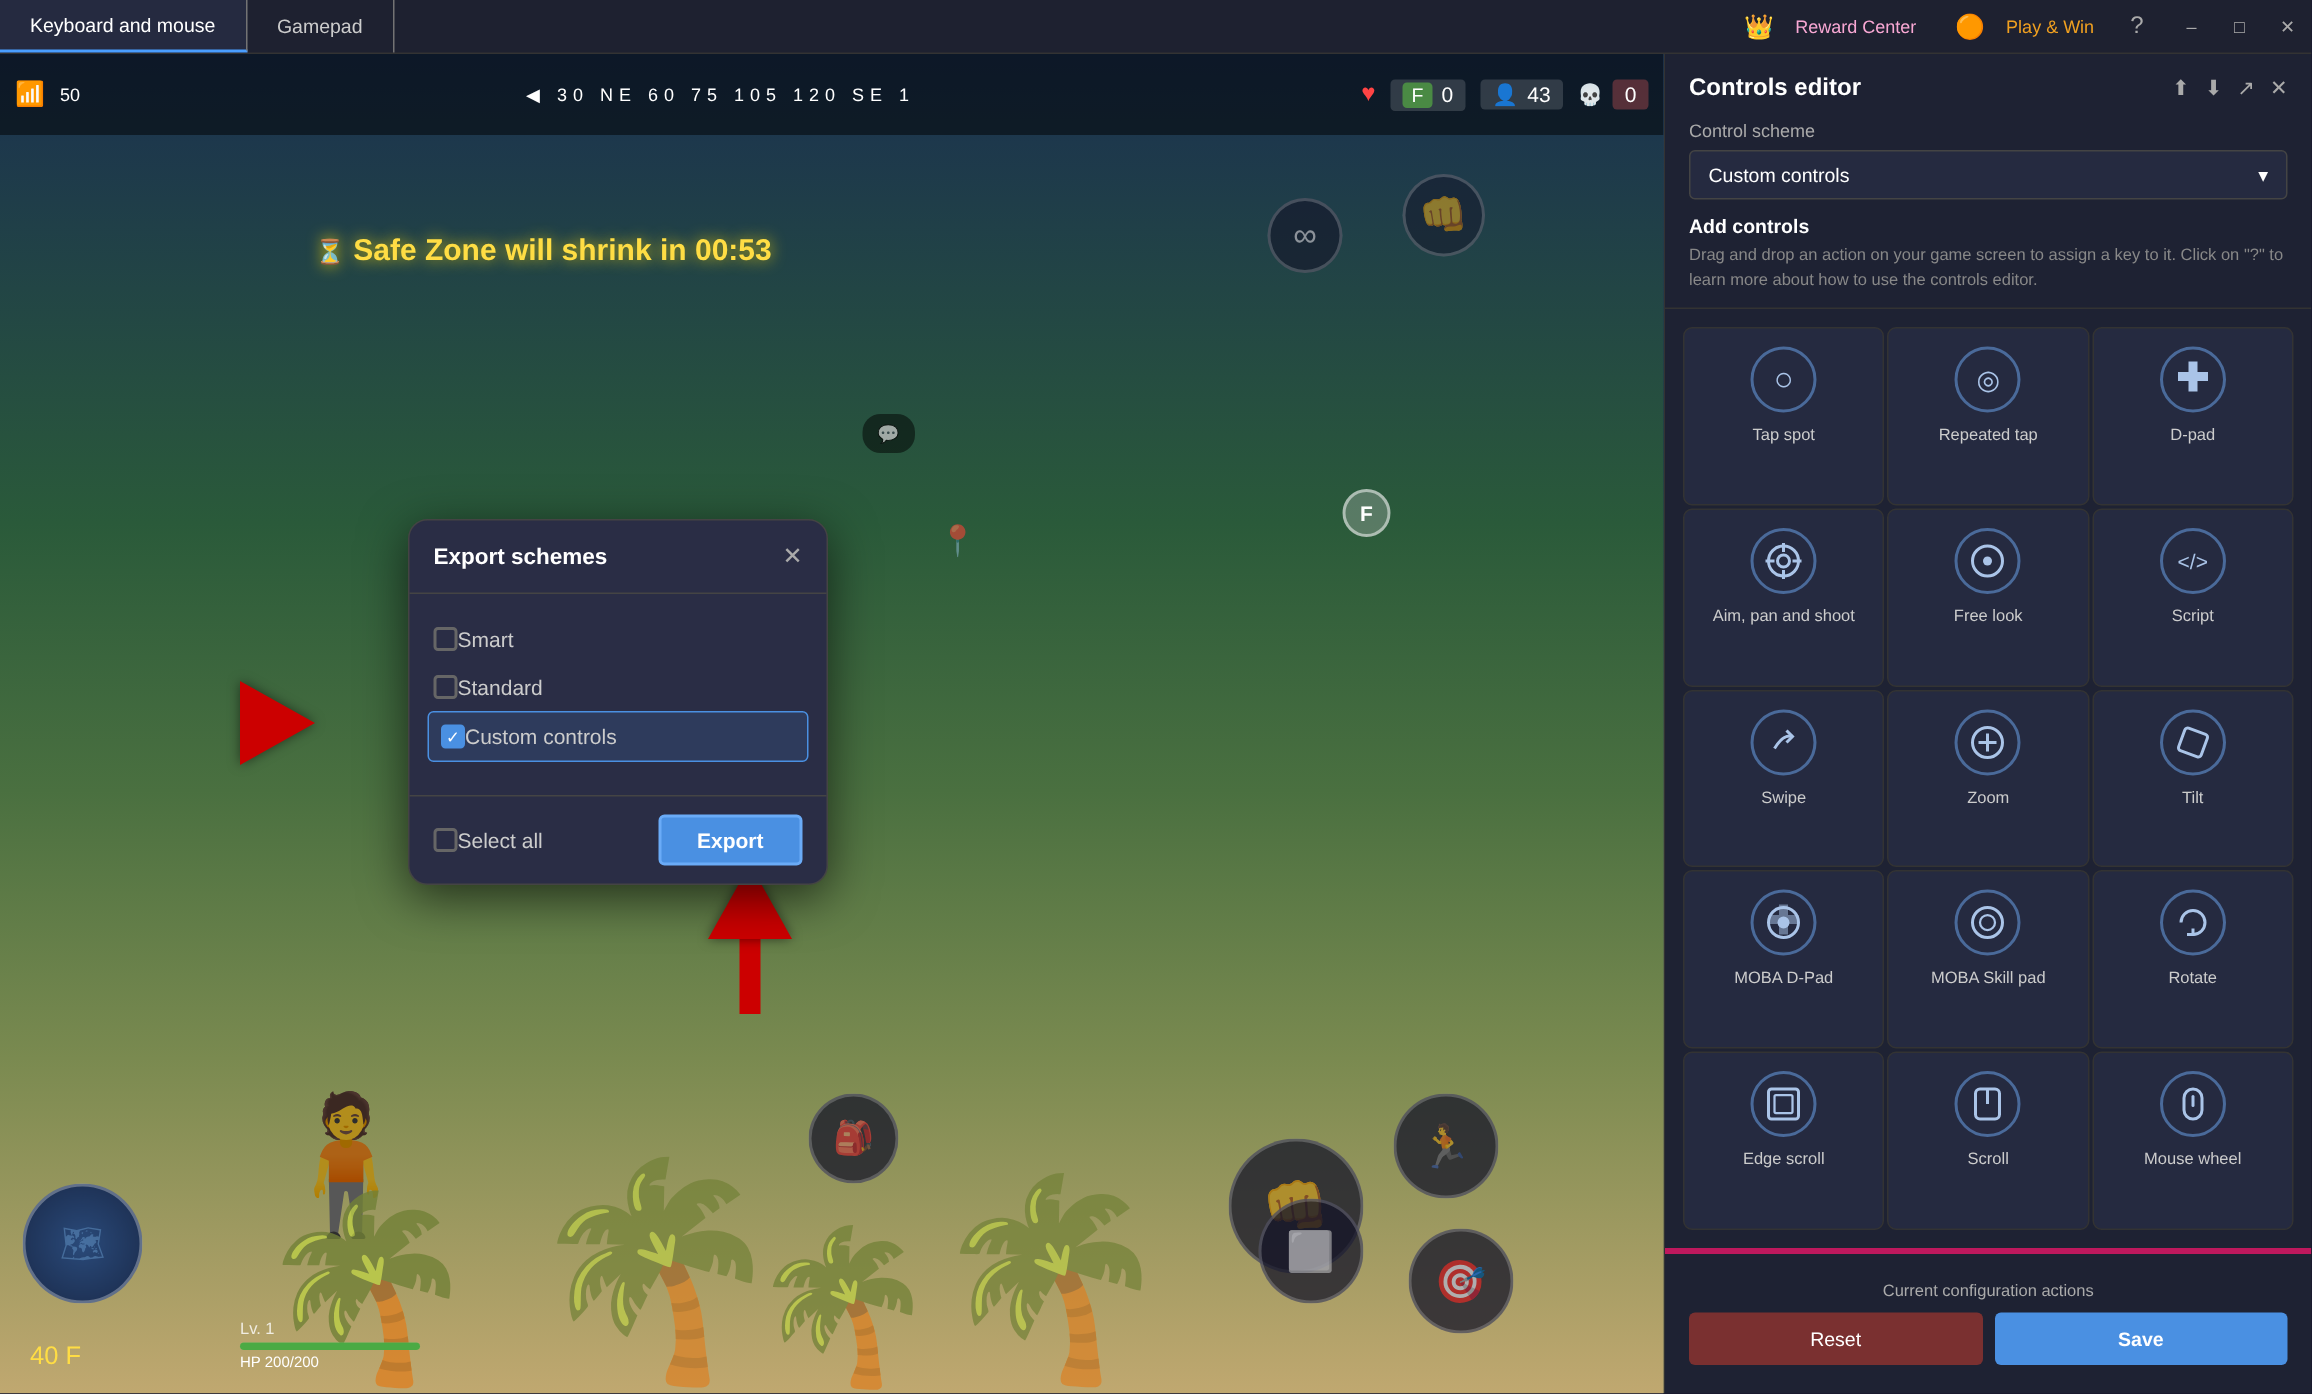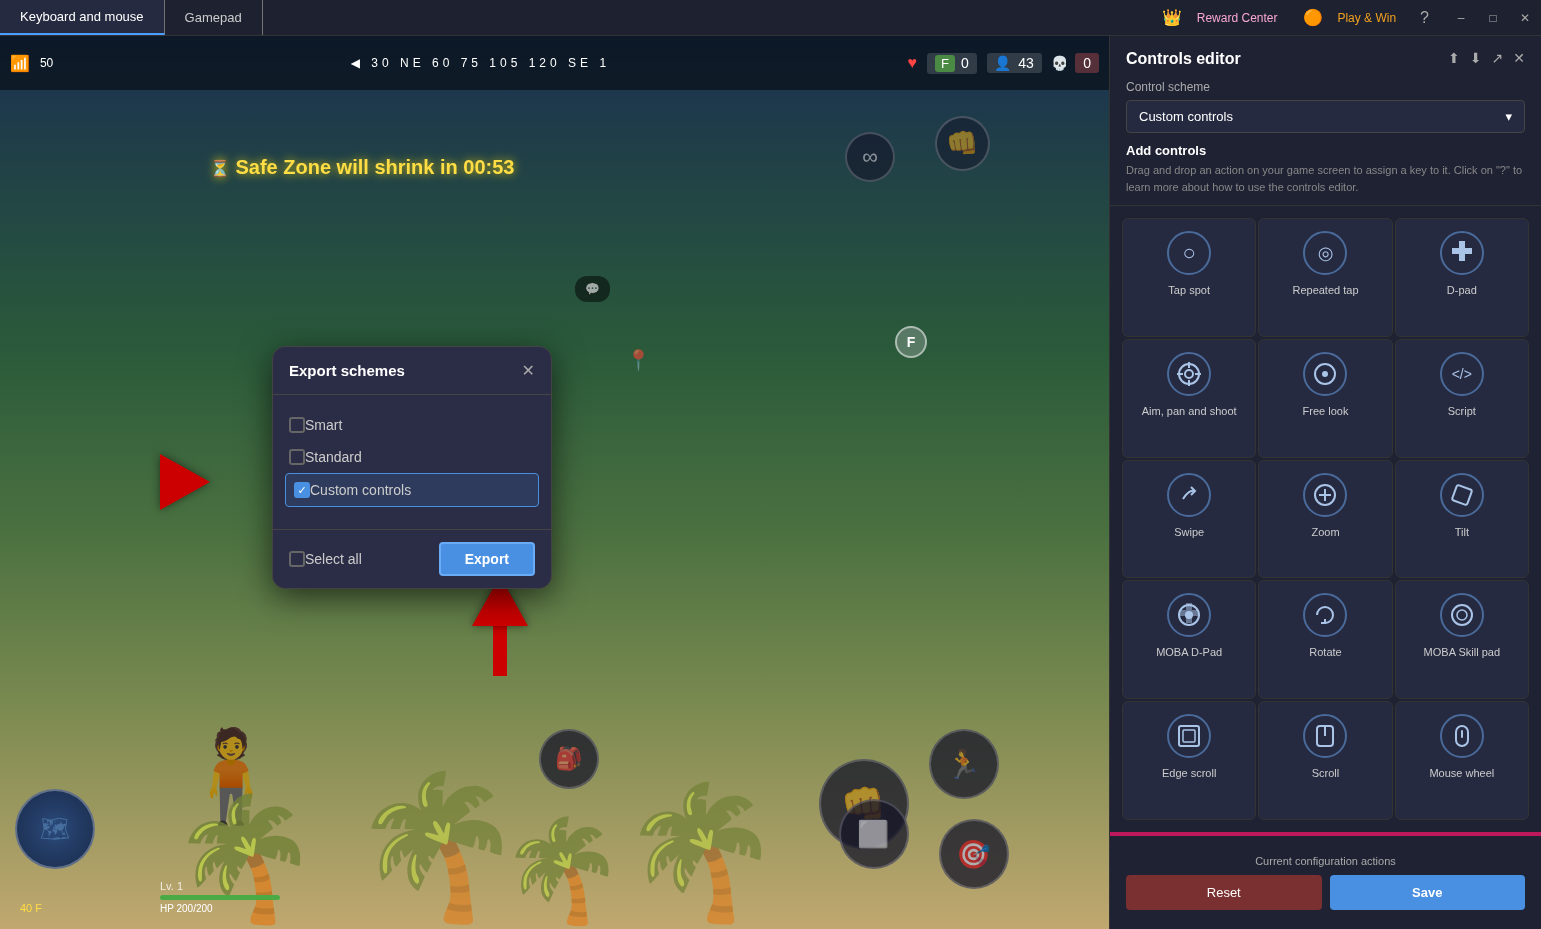--- a/index.html
+++ b/index.html
@@ -286,21 +286,21 @@
     <div class="ability-circle" style="width:70px;height:70px;bottom:40px;right:100px;position:absolute;font-size:28px;">🎯</div>
     <div class="ability-circle" style="width:70px;height:70px;bottom:60px;right:200px;position:absolute;font-size:26px;">⬜</div>
 
     <div style="position:absolute;bottom:15px;left:160px;margin-top:48px;">
       <div style="color:rgba(255,255,255,0.8);font-size:11px;">Lv. 1</div>
       <div style="width:120px;height:5px;background:rgba(255,255,255,0.2);border-radius:3px;margin:3px 0;">
         <div style="height:100%;width:100%;background:#4aaa44;border-radius:3px;"></div>
       </div>
       <div style="color:#fff;font-size:10px;">HP 200/200</div>
     </div>
-    <div style="position:absolute;bottom:15px;left:20px;color:#ffdd44;font-size:11px;">40 F</div>
+    <div style="position:absolute;bottom:15px;left:20px;color:#ffdd44;font-size:17px;">40 F</div>
 
     <div class="minimap" style="position:absolute;bottom:60px;left:15px;">
       <span style="font-size:24px;color:rgba(100,150,200,0.5);">🗺</span>
     </div>
 
     <div style="position:absolute;top:418px;left:160px;display:flex;align-items:center;">
       <div style="width:0;height:0;border-top:28px solid transparent;border-bottom:28px solid transparent;border-left:50px solid #cc0000;filter:drop-shadow(0 0 4px rgba(0,0,0,0.5));"></div>
     </div>
 
     <div style="position:absolute;top:540px;left:472px;display:flex;flex-direction:column;align-items:center;">
@@ -441,34 +441,34 @@
             <circle cx="14" cy="14" r="10" stroke="#aac4e8" stroke-width="2"></circle>
             <path d="M11 2h6v7h7v6h-7v7h-6v-7H4v-6h7z" fill="#aac4e8" opacity="0.5"></path>
             <circle cx="14" cy="14" r="4" fill="#aac4e8"></circle>
           </svg>
         </div>
         <span class="control-label">MOBA D-Pad</span>
       </div>
       <div class="control-item">
         <div class="control-icon">
           <svg width="28" height="28" viewBox="0 0 28 28" fill="none">
+            <circle cx="14" cy="14" r="10" stroke="#aac4e8" stroke-width="2"></circle>
+            <circle cx="14" cy="14" r="5" stroke="#aac4e8" stroke-width="1.5"></circle>
+          </svg>
+        </div>
+        <span class="control-label">MOBA Skill pad</span>
+      </div>
+      <div class="control-item">
+        <div class="control-icon">
+          <svg width="28" height="28" viewBox="0 0 28 28" fill="none">
             <path d="M6 14 A8 8 0 1 1 14 22" stroke="#aac4e8" stroke-width="2" fill="none"></path>
             <path d="M10 22 L14 22 L14 18" stroke="#aac4e8" stroke-width="2" fill="none"></path>
           </svg>
         </div>
         <span class="control-label">Rotate</span>
-      </div>
-      <div class="control-item">
-        <div class="control-icon">
-          <svg width="28" height="28" viewBox="0 0 28 28" fill="none">
-            <circle cx="14" cy="14" r="10" stroke="#aac4e8" stroke-width="2"></circle>
-            <circle cx="14" cy="14" r="5" stroke="#aac4e8" stroke-width="1.5"></circle>
-          </svg>
-        </div>
-        <span class="control-label">MOBA Skill pad</span>
       </div>
 
       <div class="control-item">
         <div class="control-icon">
           <svg width="28" height="28" viewBox="0 0 28 28" fill="none">
             <rect x="4" y="4" width="20" height="20" rx="2" stroke="#aac4e8" stroke-width="2"></rect>
             <rect x="8" y="8" width="12" height="12" rx="1" stroke="#aac4e8" stroke-width="1.5"></rect>
           </svg>
         </div>
         <span class="control-label">Edge scroll</span>

